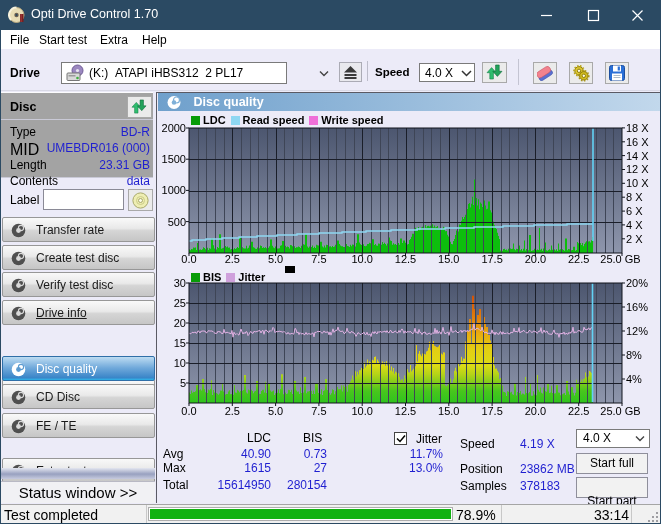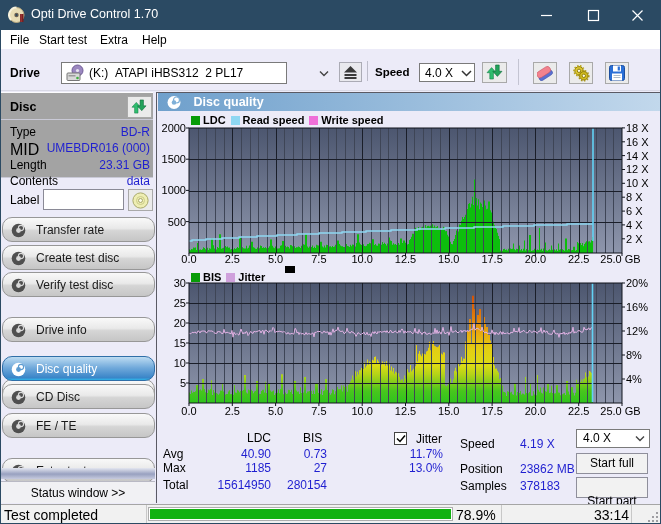--- a/index.html
+++ b/index.html
@@ -1,20 +1,20 @@
 <!DOCTYPE html>
 <html><head><meta charset="utf-8"><style>
 * {margin:0;padding:0;box-sizing:border-box}
 body {width:661px;height:524px;font-family:"Liberation Sans",sans-serif;position:relative;overflow:hidden;background:#ecebf8}
 .abs {position:absolute}
 .chart {position:absolute}
 .ax {font:11px "Liberation Sans",sans-serif;fill:#000}
 .tk {stroke:#10141c;stroke-width:1;fill:none}
 .blue {color:#1f1fd0}
-.navbtn {position:absolute;left:2px;width:153px;height:25px;border:1px solid #979797;border-radius:10px;
+.navbtn {position:absolute;left:2px;width:153px;height:25px;border:1px solid #979797;border-radius:2px;
  background:linear-gradient(#f9f9f9,#e9e9e9 45%,#d5d5d5 55%,#c6c6c6);font-size:12px;color:#1a1a1a;
  display:flex;align-items:center}
 .navbtn span {margin-left:33px}
 .tbtn {position:absolute;border:1px solid #a9a9a9;background:#ebebeb;display:flex;align-items:center;justify-content:center}
 </style></head><body>
 
 <div class="abs" style="left:0;top:0;width:661px;height:524px;border:1px solid #2b4a63;z-index:90;pointer-events:none"></div>
 
 <div class="abs" style="left:0;top:0;width:661px;height:30px;background:#2b4a63">
  <svg class="abs" style="left:8px;top:6px" width="18" height="18" viewBox="0 0 18 18">
@@ -153,21 +153,21 @@
     <span>Create test disc</span>
   </div>
 <div class="navbtn" style="top:272px;">
     <svg style="position:absolute;left:8px;top:5px" width="15" height="15" viewBox="0 0 15 15">
       <circle cx="7.5" cy="7.5" r="6.8" fill="#4f4f4f"></circle>
       <circle cx="7.5" cy="7.5" r="2.4" fill="#d9d9d9"></circle>
       <circle cx="10" cy="5" r="2.6" fill="none" stroke="#d9d9d9" stroke-width="1.1"></circle>
     </svg>
     <span>Verify test disc</span>
   </div>
-<div class="navbtn" style="top:317px;">
+<div class="navbtn" style="top:300px;text-decoration:underline;">
     <svg style="position:absolute;left:8px;top:5px" width="15" height="15" viewBox="0 0 15 15">
       <circle cx="7.5" cy="7.5" r="6.8" fill="#4f4f4f"></circle>
       <circle cx="7.5" cy="7.5" r="2.4" fill="#d9d9d9"></circle>
       <circle cx="10" cy="5" r="2.6" fill="none" stroke="#d9d9d9" stroke-width="1.1"></circle>
     </svg>
     <span>Drive info</span>
   </div>
 <div class="navbtn" style="top:337px;margin-top:42px;">
     <svg style="position:absolute;left:8px;top:5px" width="15" height="15" viewBox="0 0 15 15">
       <circle cx="7.5" cy="7.5" r="6.8" fill="#4f4f4f"></circle>
@@ -203,21 +203,21 @@
 <div class="navbtn" style="top:458px;">
     <svg style="position:absolute;left:8px;top:5px" width="15" height="15" viewBox="0 0 15 15">
       <circle cx="7.5" cy="7.5" r="6.8" fill="#4f4f4f"></circle>
       <circle cx="7.5" cy="7.5" r="2.4" fill="#d9d9d9"></circle>
       <circle cx="10" cy="5" r="2.6" fill="none" stroke="#d9d9d9" stroke-width="1.1"></circle>
     </svg>
     <span>Extra tests</span>
   </div>
 
 <div class="abs" style="left:1px;top:468px;width:154px;height:11px;background:linear-gradient(#e4e6f0,#98a1c0 55%,#c6cade)"></div>
-<div class="abs" style="left:1px;top:481px;width:154px;height:22px;background:#f1f1f4;border-top:1px solid #b9b9c4;font-size:12px;display:flex;align-items:center;justify-content:center">Status window &gt;&gt;</div>
+<div class="abs" style="left:1px;top:481px;width:154px;height:22px;background:#f1f1f4;border-top:1px solid #b9b9c4;font-size:15px;display:flex;align-items:center;justify-content:center">Status window &gt;&gt;</div>
 
 <div class="abs" style="left:156px;top:92px;width:505px;height:411px;background:#ecebf8;border-left:1.5px solid #5a5a64;border-top:1px solid #5a5a64"></div>
 <div class="abs" style="left:157.5px;top:93px;width:503px;height:18px;background:linear-gradient(90deg,#6fa0cc,#c2d8ec)">
   <svg class="abs" style="left:9px;top:2px" width="15" height="15" viewBox="0 0 15 15">
     <circle cx="7" cy="7.5" r="6.5" fill="#fff"></circle>
       <circle cx="7" cy="7.5" r="2.3" fill="#7fb0d8"></circle>
     <circle cx="9.5" cy="5" r="3" fill="none" stroke="#7fb0d8" stroke-width="1.2"></circle>
   </svg>
   <b class="abs" style="left:36px;top:2px;font-size:12.5px;color:#fff">Disc quality</b>
 </div>
@@ -353,21 +353,21 @@
     <text x="620.5" y="414.5" text-anchor="middle" class="ax">25.0 GB</text>
 </svg>
 
 <div class="abs" style="left:0;top:425px;width:661px;font-size:12px">
  <b class="abs" style="left:247px;top:6px;font-weight:normal">LDC</b>
  <b class="abs" style="left:303px;top:6px;font-weight:normal">BIS</b>
  <div class="abs" style="left:163px;top:22px">Avg</div>
  <div class="abs" style="left:163px;top:36px">Max</div>
  <div class="abs" style="left:163px;top:53px">Total</div>
  <div class="abs blue" style="left:171px;top:22px;width:100px;text-align:right">40.90</div>
- <div class="abs blue" style="left:171px;top:36px;width:100px;text-align:right">1185</div>
+ <div class="abs blue" style="left:171px;top:36px;width:100px;text-align:right">1615</div>
  <div class="abs blue" style="left:171px;top:53px;width:100px;text-align:right">15614950</div>
  <div class="abs blue" style="left:247px;top:22px;width:80px;text-align:right">0.73</div>
  <div class="abs blue" style="left:247px;top:36px;width:80px;text-align:right">27</div>
  <div class="abs blue" style="left:247px;top:53px;width:80px;text-align:right">280154</div>
  <div class="abs" style="left:394px;top:7px;width:13px;height:13px;background:#fff;border:1px solid #444"></div>
  <svg class="abs" style="left:396px;top:9px" width="10" height="9" viewBox="0 0 10 9">
       <path d="M1 4.5l3 3 5-6" stroke="#000" stroke-width="1.5" fill="none"></path>
     </svg>
  <div class="abs" style="left:416px;top:7px">Jitter</div>
  <div class="abs blue" style="left:383px;top:22px;width:60px;text-align:right">11.7%</div>

